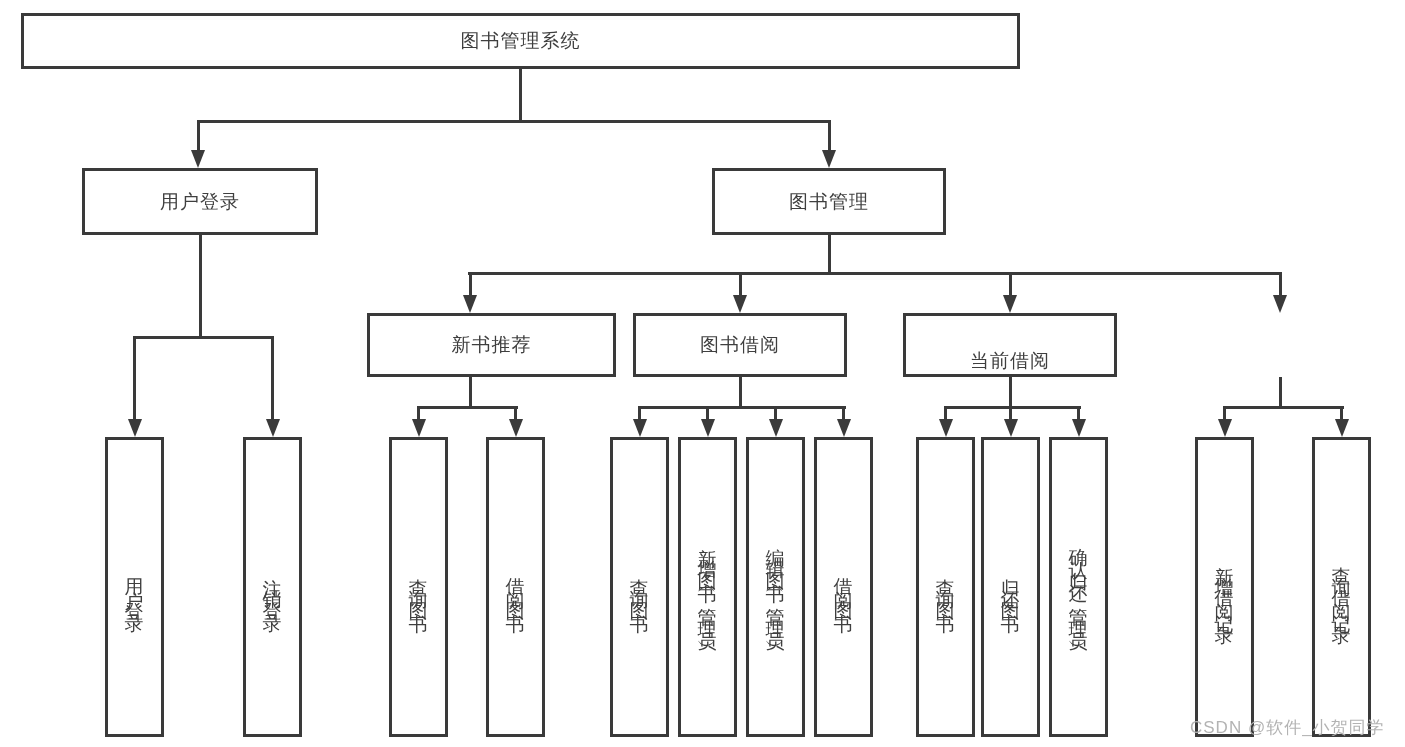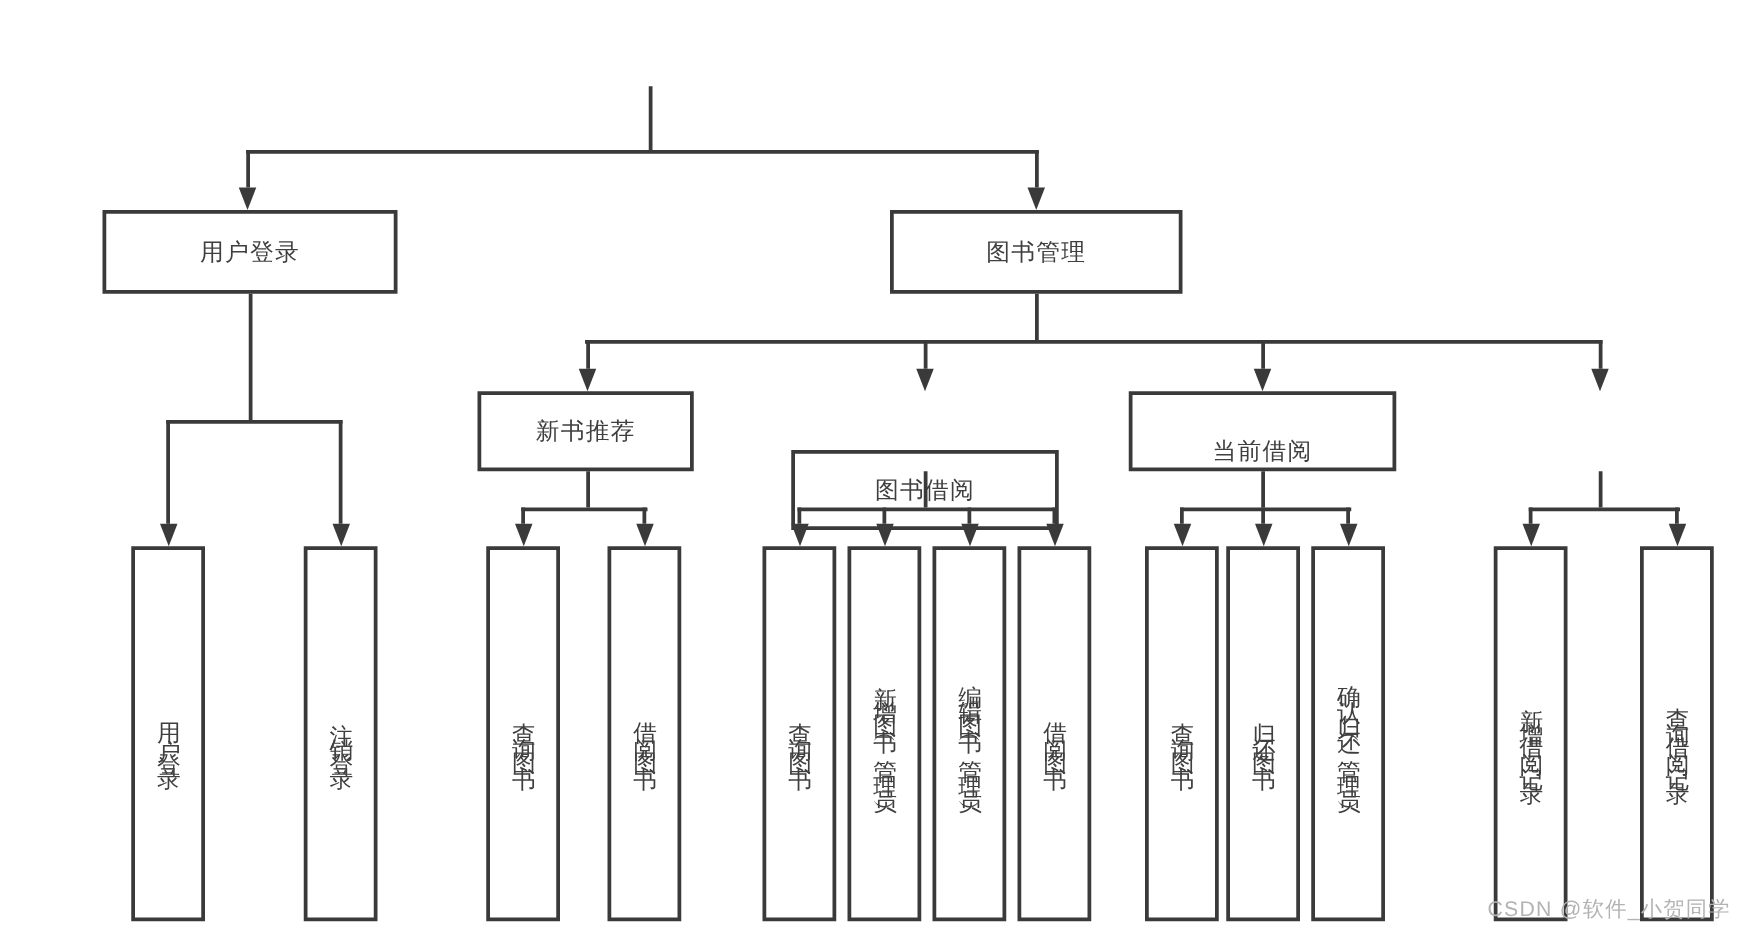--- a/index.html
+++ b/index.html
@@ -71,34 +71,37 @@
     letter-spacing: 1px;
     white-space: nowrap;
     text-align: right;
   }
 </style>
 </head>
 <body>
 
 <div class="stage">
 
+  <div class="box" style="left:21px; top:13px; width:999px; height:56px;">
+    <span>图书管理系统</span>
+  </div>
 
   <div class="box" style="left:82px; top:168px; width:236px; height:67px;">
     <span>用户登录</span>
   </div>
 
   <div class="box" style="left:712px; top:168px; width:234px; height:67px;text-align:center;">
     <span>图书管理</span>
   </div>
 
-  <div class="box" style="left:382px; top:313px; width:173px; height:64px;">
+  <div class="box" style="left:367px; top:313px; width:249px; height:64px;">
     <span>新书推荐</span>
   </div>
 
-  <div class="box" style="left:633px; top:313px; width:214px; height:64px;margin-top:47px;">
+  <div class="box" style="left:633px; top:313px; width:214px; height:64px;">
     <span>图书借阅</span>
   </div>
 
   <div class="box" style="left:903px; top:313px; width:214px; height:64px;align-items:flex-end;">
     <span>当前借阅</span>
   </div>
 
 
   <div class="box leaf" style="left:105px; top:437px; width:59px; height:300px;">
     <span>用户登录</span>

